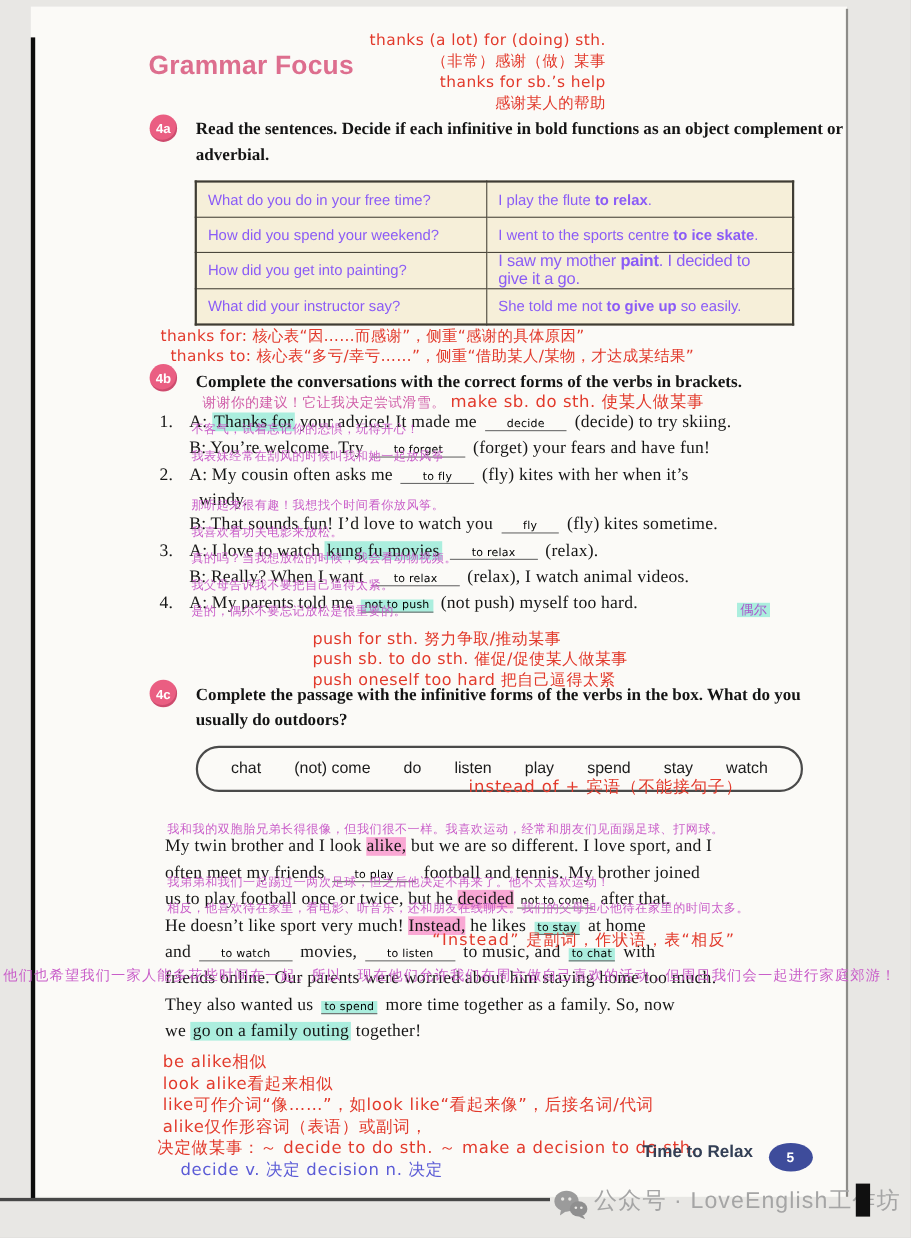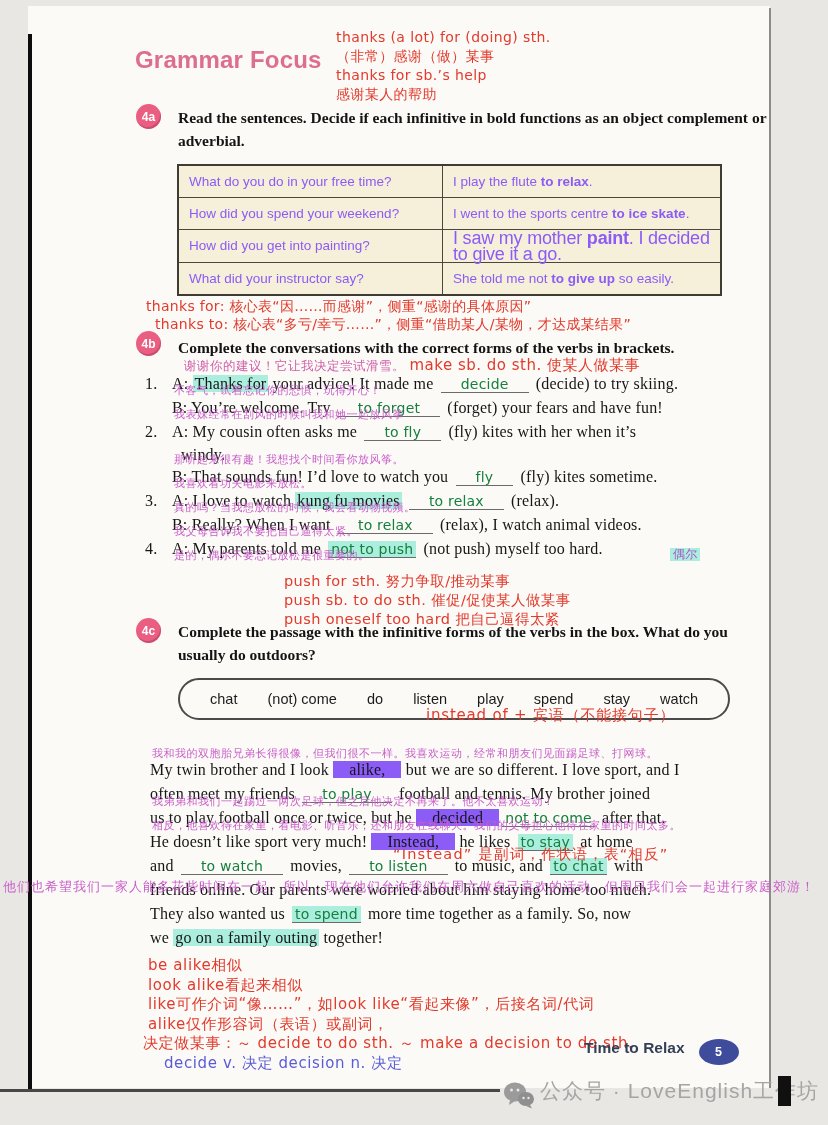--- a/index.html
+++ b/index.html
@@ -8,36 +8,36 @@
   .page{position:absolute;left:28px;top:6px;width:742px;height:1082px;background:#fbfaf7;}
   .leftline{position:absolute;left:28px;top:34px;width:4px;height:1056px;background:#0c0c0c;}
   .rightline{position:absolute;left:769px;top:8px;width:2px;height:1080px;background:#8d8c89;}
   .bottomline{position:absolute;left:0;top:1089px;width:500px;height:3px;background:#474747;}
   .cornermark{position:absolute;left:778px;top:1076px;width:13px;height:30px;background:#101010;}
 
   .title{position:absolute;left:107px;top:40px;margin:0;font:800 24px/28px "Liberation Sans",sans-serif;
          color:#dd6e8e;letter-spacing:0.2px;}
   .topnote{position:absolute;left:308px;top:22px;font:14px/19px "DejaVu Sans",sans-serif;
            color:#e23a2c;letter-spacing:0.4px;}
-  .topnote p{margin:0;white-space:nowrap;}
+  .topnote p{margin:0;white-space:nowrap;text-align:right;}
 
   .badge{position:absolute;width:25px;height:25px;border-radius:50%;background:#ea5e82;color:#fff;
          font:700 12px "Liberation Sans",sans-serif;display:flex;align-items:center;justify-content:center;
          box-shadow:inset -1px -2px 0 rgba(120,20,50,.25);}
   .b4a{left:108px;top:98px;} .b4b{left:108px;top:325px;} .b4c{left:108px;top:612px;}
 
   .instr{position:absolute;left:146px;margin:4px;width:600px;font:700 15.5px/23px "Liberation Serif",serif;color:#141414;}
   .i4a{top:96px;} .i4b{top:326px;white-space:nowrap;} .i4c{top:610px;}
 
   .qtable{position:absolute;left:149px;top:158px;width:545px;border-collapse:collapse;background:#f6efd9;
           border:2.2px solid #3f3c34;}
   .qtable td{border:1.6px solid #4b473c;padding:0 10px;height:31px;
              font:13.5px/16px "Liberation Sans",sans-serif;color:#8b5cf6;}
   .qtable td.q{width:243px;}
-  .qtable tr:nth-child(3) td.a{font-size:18px;letter-spacing:-0.2px;}
+  .qtable tr:nth-child(3) td.a{font-size:15px;letter-spacing:-0.2px;}
   .b{font-weight:700;}
 
   .tnotes{position:absolute;left:118px;top:292px;font:14px/17.5px "DejaVu Sans",sans-serif;
           color:#e23a2c;letter-spacing:0.3px;}
   .tnotes p{margin:0;white-space:nowrap;} .tnotes p.ind{padding-left:9px;}
 
   .intro{position:absolute;left:156px;top:350px;margin:0;white-space:nowrap;}
   .pk{font:12.5px "DejaVu Sans",sans-serif;color:#d05da8;letter-spacing:0.5px;}
   .redtxt{font:15px "DejaVu Sans",sans-serif;color:#e23a2c;letter-spacing:0.5px;}
 
@@ -45,22 +45,22 @@
           font:16px/24px "Liberation Serif",serif;color:#161616;letter-spacing:0.2px;}
   .dl{position:relative;height:24px;white-space:nowrap;}
   .dl.cont{padding-left:9px;height:21px;line-height:21px;}
   .num{position:absolute;left:-27px;}
   .note{position:absolute;left:2px;top:-11px;font:11px/12px "DejaVu Sans",sans-serif;
         color:#c95ec9;letter-spacing:0.5px;white-space:nowrap;}
   .extra{position:absolute;left:498px;top:-13px;font:12px/13px "DejaVu Sans",sans-serif;
          color:#a958cc;background:#abeede;padding:0 3px;}
 
   .hl{background:#abeede;padding:0 2px;}
-  .hlo{background:#8b5cf6;padding:0 16px;}
-  .ans,.ansn{color:#15803d;font-family:"DejaVu Sans",sans-serif;font-size:14px;
+  .hlo{background:#f9a8d4;padding:0 0;}
+  .ans,.ansn{color:#000000;font-family:"DejaVu Sans",sans-serif;font-size:10px;
              border-bottom:1.5px solid #6b6b6b;margin:16px 3px;}
   .ans{padding:0 20px;} .ansn{padding:0 3px;}
 
   .pushnotes{position:absolute;left:256px;top:566px;font:14.5px/19px "DejaVu Sans",sans-serif;
              color:#e23a2c;letter-spacing:0.4px;}
   .pushnotes p{margin:0;white-space:nowrap;}
 
   .wordbox{position:absolute;left:150px;top:672px;width:552px;height:42px;border:2px solid #4a4a4a;
            border-radius:22px;background:#fbfaf7;display:flex;align-items:center;
            justify-content:space-between;padding:0 30px;box-sizing:border-box;

